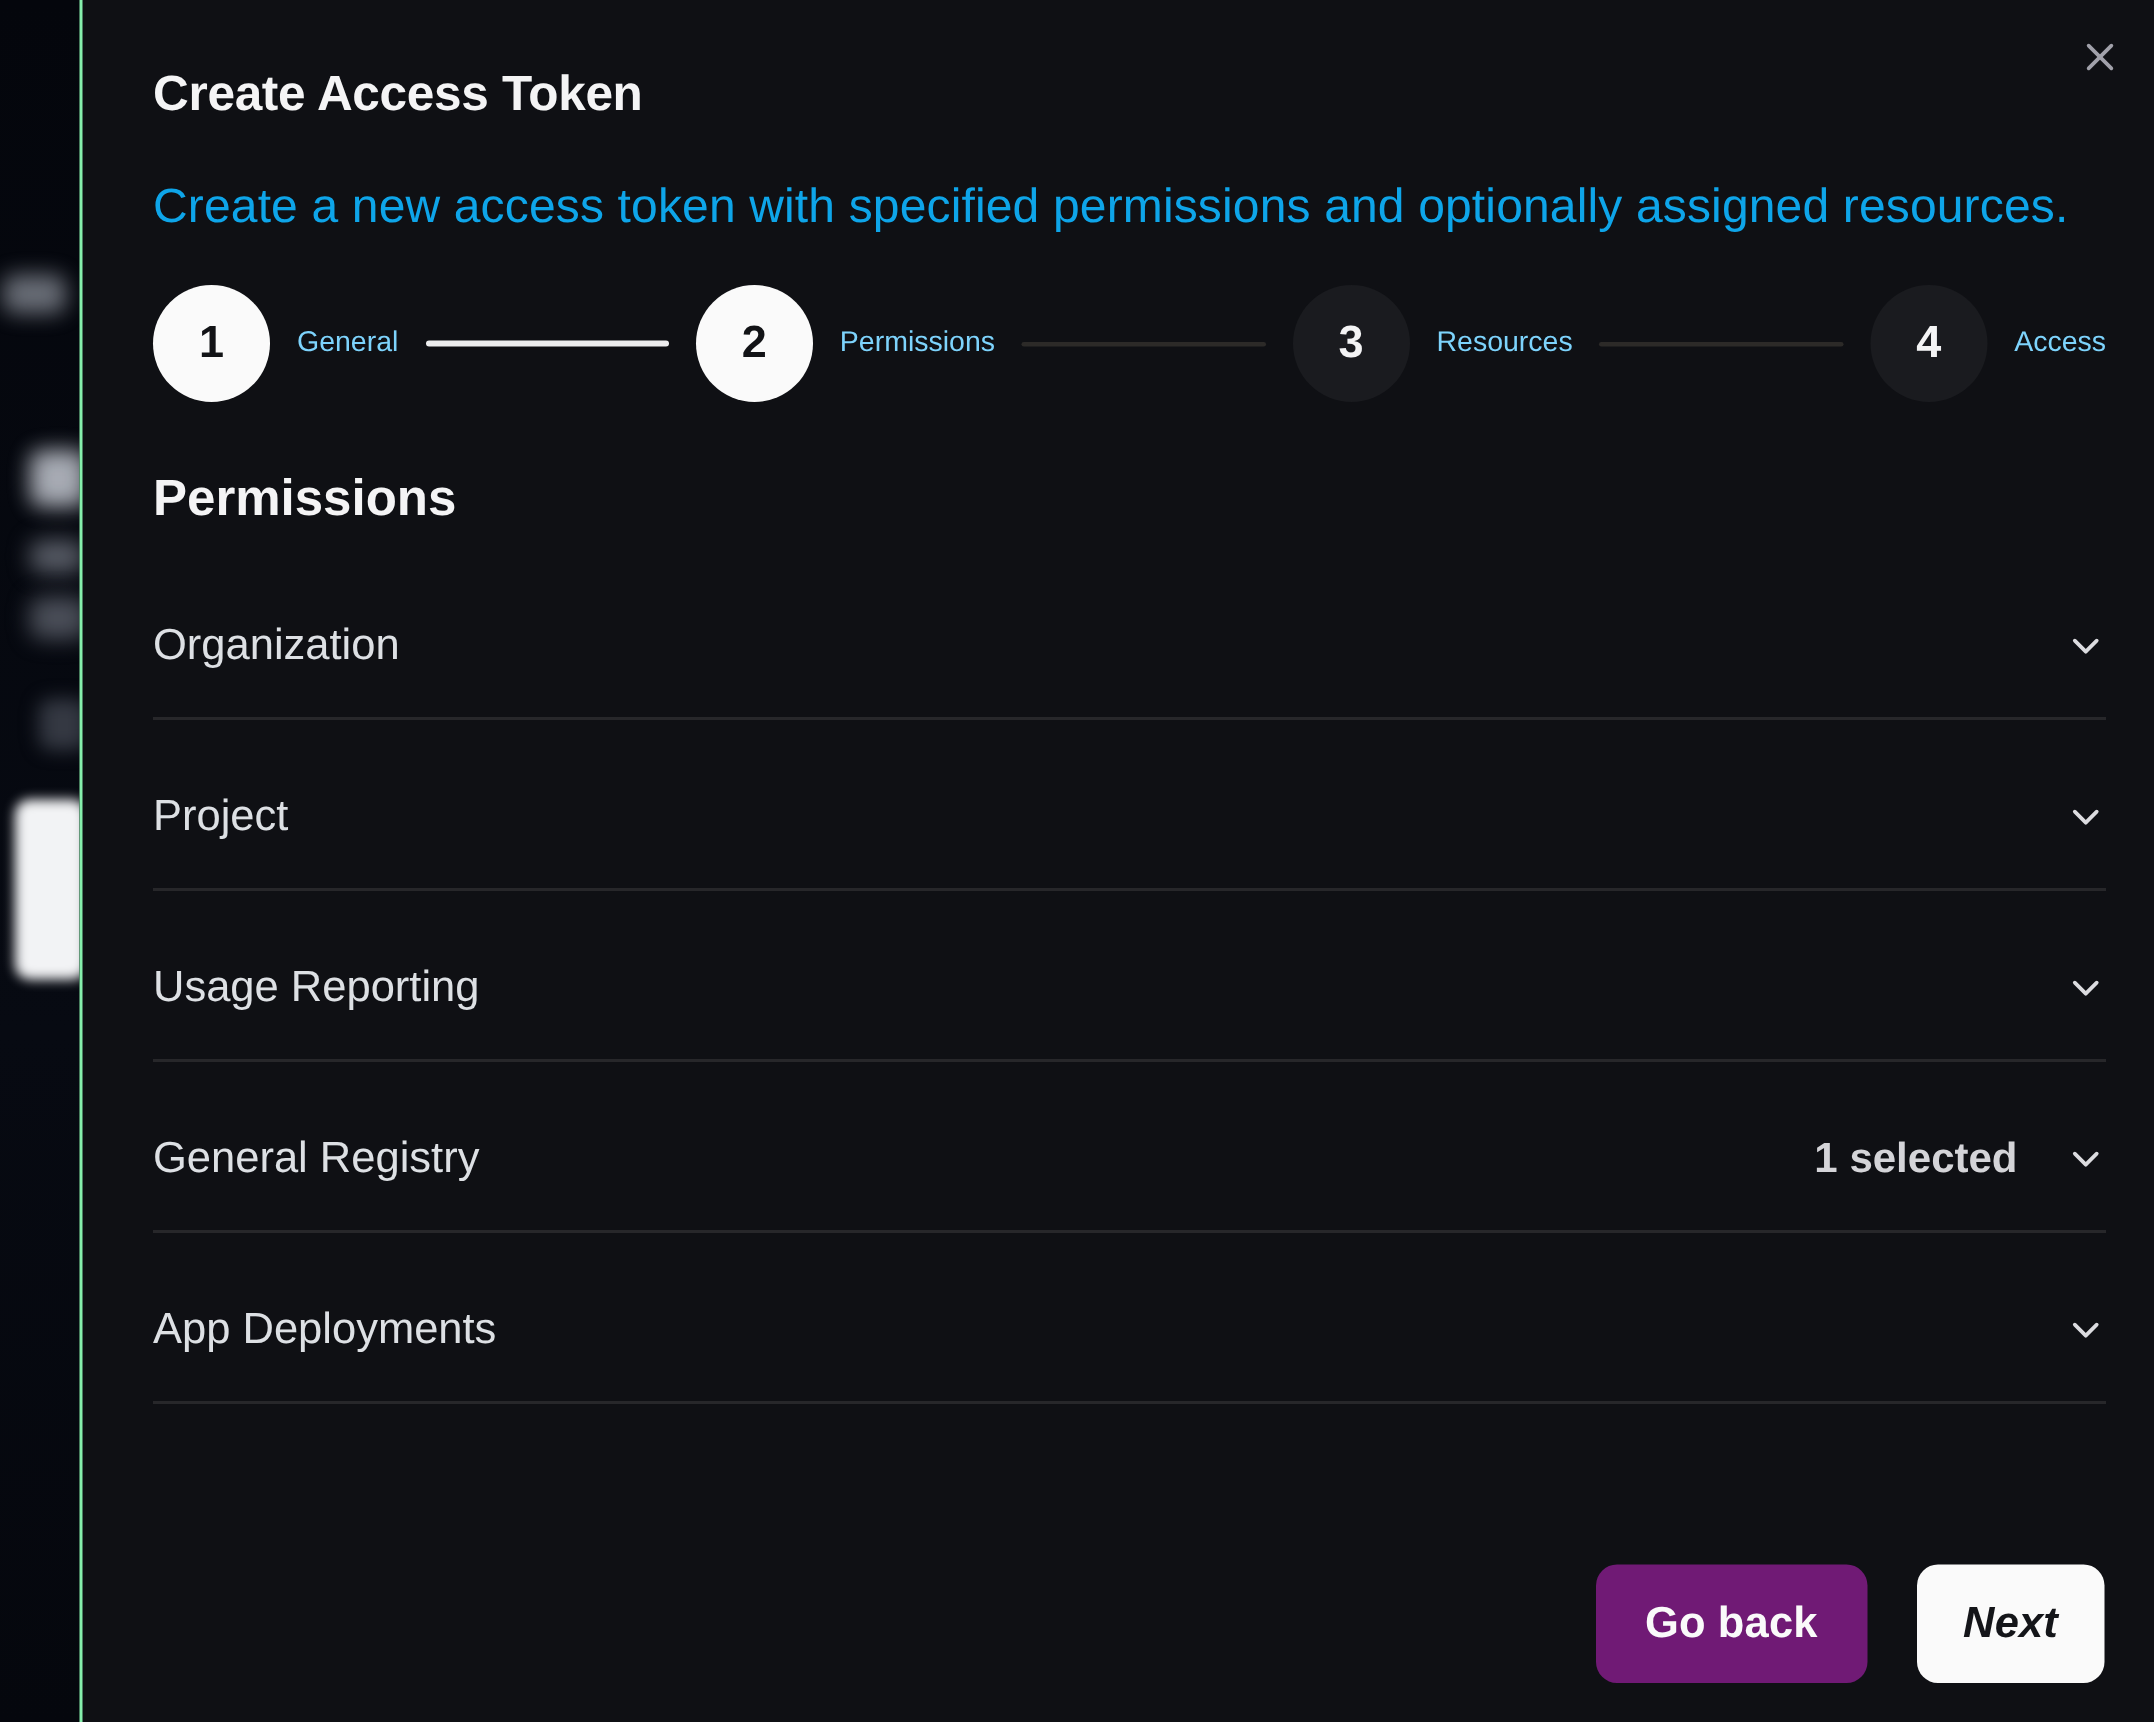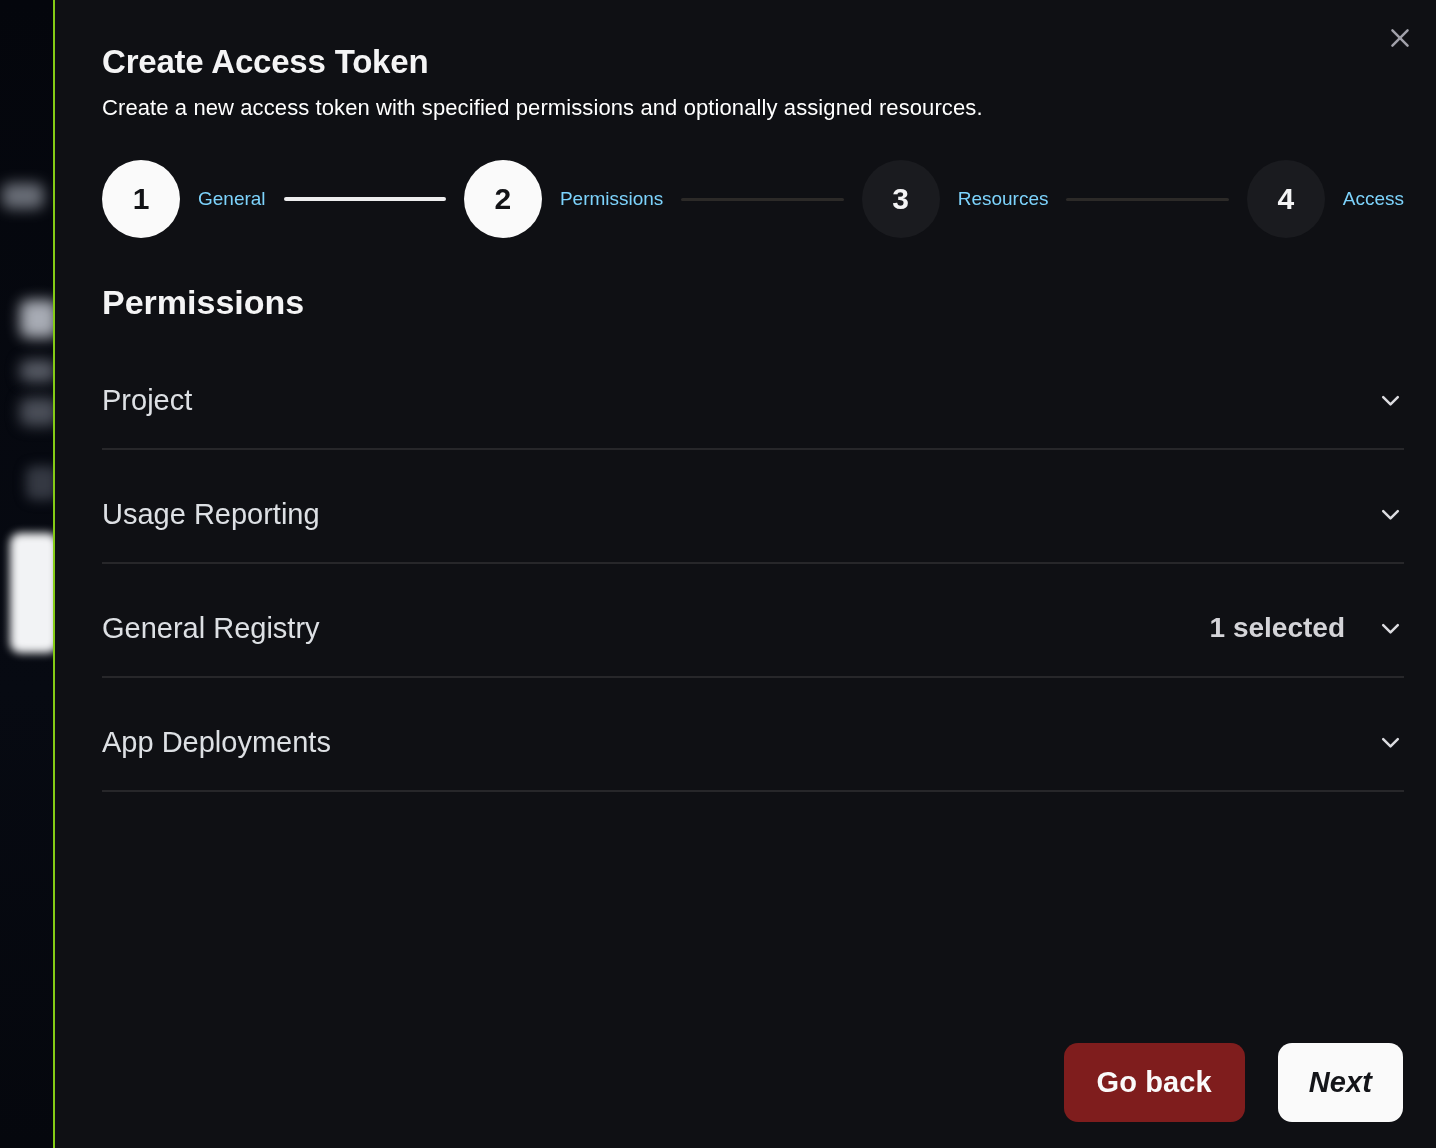--- a/index.html
+++ b/index.html
@@ -22,38 +22,38 @@
   .bs2 { top:300px; left:20px; width:38px; height:38px;  background:#b9bdc6; filter:blur(7px); opacity:.9; }
   .bs3 { top:360px; left:20px; width:36px; height:22px;  background:#565a64; filter:blur(7px); }
   .bs4 { top:398px; left:20px; width:38px; height:28px;  background:#4a4e58; filter:blur(7px); }
   .bs5 { top:466px; left:26px; width:32px; height:34px;  background:#343842; filter:blur(6px); }
   .bs6 { top:533px; left:10px; width:48px; height:120px; background:#f2f3f5; filter:blur(4px); border-radius:10px; }
 
   
   .modal {
     position:absolute; left:53px; top:0; width:1383px; height:1148px;
     background:#0f1014;
-    border-left:2px solid #84cc16;
+    border-left:2px solid #86efac;
   }
   .modal-content { position:relative; height:100%; padding:44px 32px 0 47px; }
 
   .close-btn {
     position:absolute; top:18px; right:16px;
     width:40px; height:40px;
     background:transparent; border:none; cursor:pointer;
     display:flex; align-items:center; justify-content:center;
   }
   .close-btn svg { display:block; }
 
   .title {
     font-size:33px; font-weight:700; color:#f4f4f5; letter-spacing:-.2px;
     line-height:36px;
   }
   .description {
-    margin-top:12px; font-size:22px; color:#ffffff; line-height:31px;
+    margin-top:42px; font-size:32px; color:#0ea5e9; line-height:31px;
     letter-spacing:.1px;
   }
 
   
   .stepper { margin-top:37px; display:flex; align-items:center; width:100%; }
   .step { display:flex; align-items:center; flex:0 0 auto; }
   .step-circle {
     width:78px; height:78px; border-radius:50%;
     display:flex; align-items:center; justify-content:center;
     font-size:30px; font-weight:700;
@@ -85,21 +85,21 @@
   .footer {
     position:absolute; left:47px; right:33px; bottom:26px;
     display:flex; justify-content:flex-end; gap:33px;
   }
   .btn {
     height:79px; border:none; border-radius:14px;
     display:flex; align-items:center; justify-content:center;
     font-family:inherit; font-size:29px; font-weight:700; cursor:pointer;
     letter-spacing:.1px;
   }
-  .btn-secondary { background:#7f1d1d; color:#fafafa; padding:0 33px; }
+  .btn-secondary { background:#701a75; color:#fafafa; padding:0 33px; }
   .btn-primary   { background:#fafafa; color:#141519; padding:0 31px;font-style:italic; }
 </style>
 </head>
 <body>
 
 <div class="backdrop">
   <div class="blur-shape bs1"></div>
   <div class="blur-shape bs2"></div>
   <div class="blur-shape bs3"></div>
   <div class="blur-shape bs4"></div>
@@ -140,20 +140,31 @@
       <div class="step">
         <div class="step-circle inactive">4</div>
         <div class="step-label">Access</div>
       </div>
     </div>
 
     <h2 class="section-heading">Permissions</h2>
 
     <div class="perm-list">
 
+      <div class="perm-row">
+        <span class="perm-label">Organization</span>
+        <span class="perm-right">
+
+          <span class="chevron">
+            <svg width="27" height="27" viewBox="0 0 24 24" fill="none" stroke="#dcdce0" stroke-width="2.2" stroke-linecap="round" stroke-linejoin="round">
+              <path d="M5.5 9 L12 15.5 L18.5 9"></path>
+            </svg>
+          </span>
+        </span>
+      </div>
 
       <div class="perm-row">
         <span class="perm-label">Project</span>
         <span class="perm-right">
 
           <span class="chevron">
             <svg width="27" height="27" viewBox="0 0 24 24" fill="none" stroke="#dcdce0" stroke-width="2.2" stroke-linecap="round" stroke-linejoin="round">
               <path d="M5.5 9 L12 15.5 L18.5 9"></path>
             </svg>
           </span>

